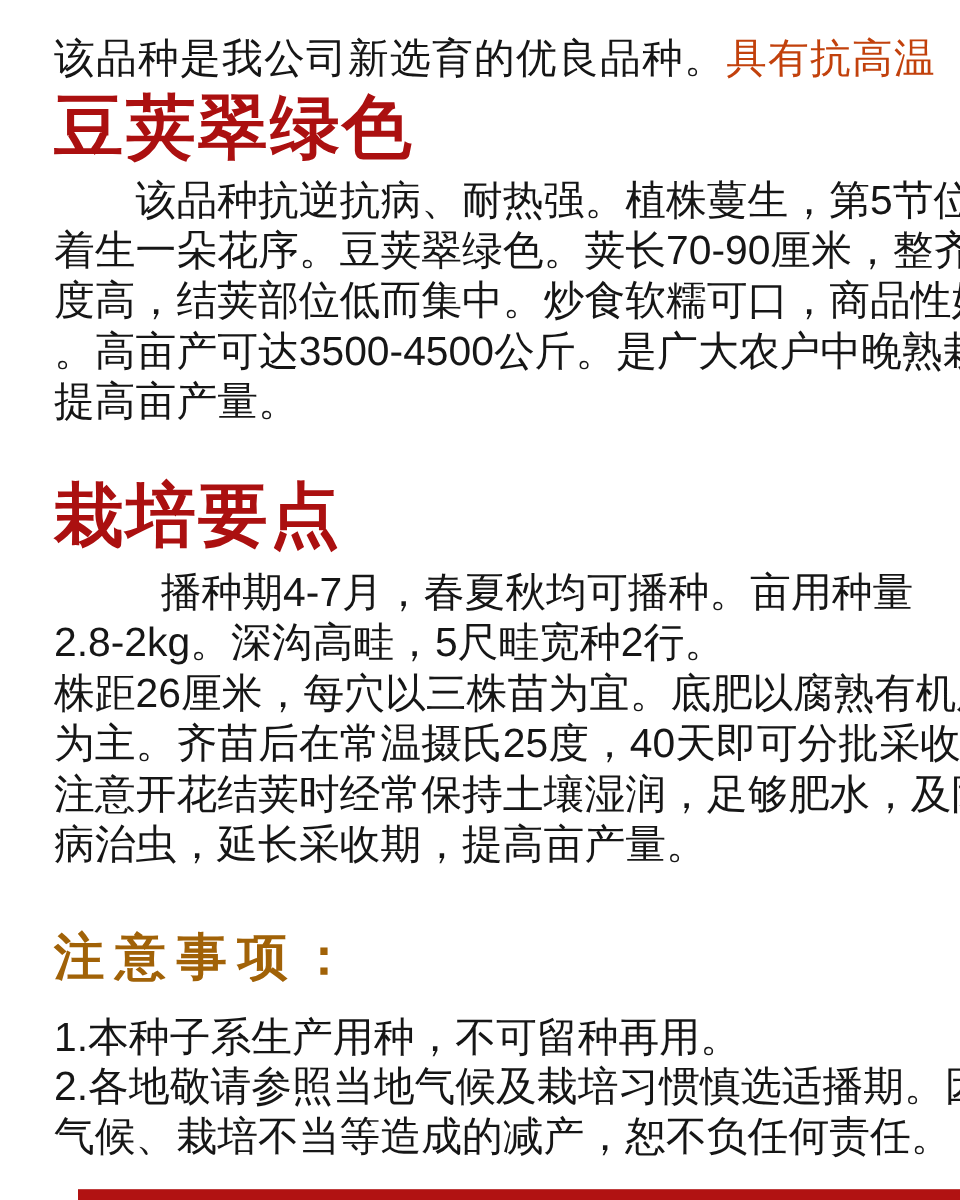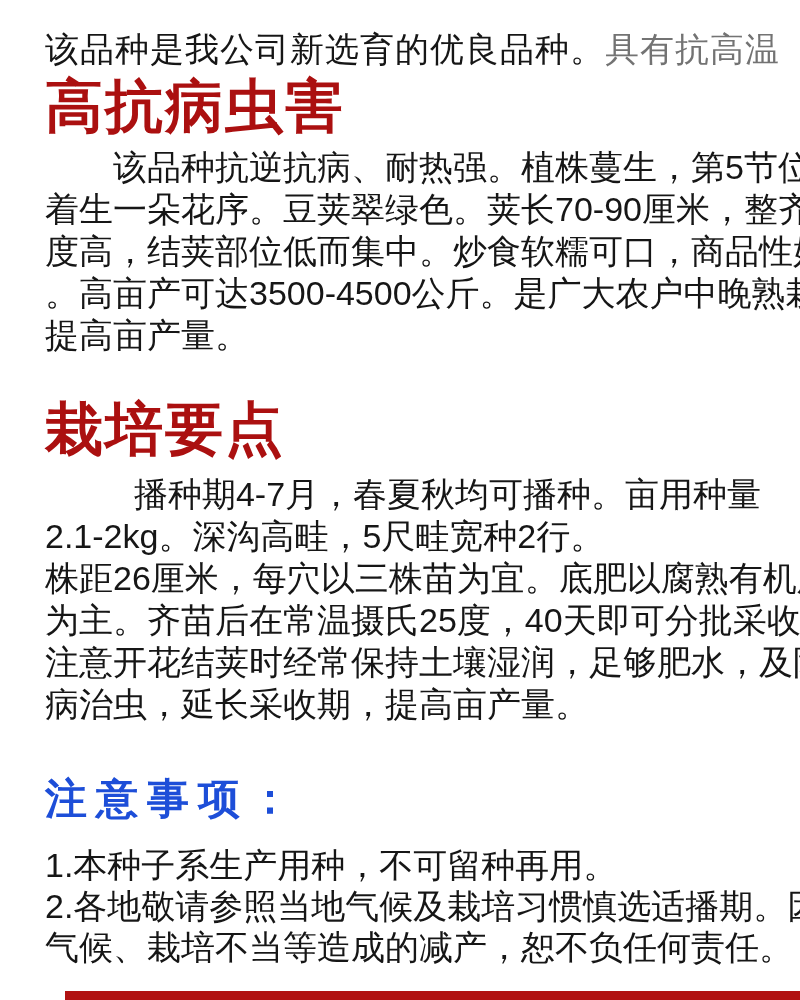--- a/index.html
+++ b/index.html
@@ -19,38 +19,38 @@
   .content {
     padding: 26px 18px 0 45px;
   }
   .intro-line {
     font-size: 34px;
     line-height: 47px;
     letter-spacing: 1px;
     white-space: nowrap;
   }
   .red-text {
-    color: #737373;
+    color: #c2410c;
     margin-top: 40px;
   }
   .section-heading {
     font-family: "Liberation Serif", "DejaVu Serif", serif;
     font-weight: bold;
     color: #ab1010;
     font-size: 58px;
     line-height: 60px;
     letter-spacing: 2px;
     margin: 0;
   }
   .h-features { margin-top: 4px; }
   .h-cultivation { margin-top: 44px; }
   .notes-heading {
     font-family: "Liberation Serif", "DejaVu Serif", serif;
     font-weight: bold;
-    color: #1d4ed8;
+    color: #a16207;
     font-size: 42px;
     line-height: 44px;
     letter-spacing: 9px;
     margin-top: 52px;
   }
   .body-line {
     font-size: 34px;
     line-height: 42px;
     white-space: nowrap;
   }
@@ -69,35 +69,35 @@
   }
 </style>
 </head>
 <body>
 
 <div class="page">
   <div class="content">
 
     <div class="intro-line"><span>该品种是我公司新选育的优良品种。</span><span class="red-text">具有抗高温</span></div>
 
-    <h1 class="section-heading h-features">高抗病虫害</h1>
+    <h1 class="section-heading h-features">豆荚翠绿色</h1>
 
     <div class="para">
       <div class="body-line indent-2">该品种抗逆抗病、耐热强。植株蔓生，第5节位</div>
       <div class="body-line">着生一朵花序。豆荚翠绿色。荚长70-90厘米，整齐</div>
       <div class="body-line">度高，结荚部位低而集中。炒食软糯可口，商品性好</div>
       <div class="body-line">。高亩产可达3500-4500公斤。是广大农户中晚熟栽</div>
       <div class="body-line">提高亩产量。</div>
     </div>
 
     <h1 class="section-heading h-cultivation">栽培要点</h1>
 
     <div class="para para-cultivation">
       <div class="body-line indent-2">播种期4-7月，春夏秋均可播种。亩用种量</div>
-      <div class="body-line">2.1-2kg。深沟高畦，5尺畦宽种2行。</div>
+      <div class="body-line">2.8-2kg。深沟高畦，5尺畦宽种2行。</div>
       <div class="body-line">株距26厘米，每穴以三株苗为宜。底肥以腐熟有机肥</div>
       <div class="body-line">为主。齐苗后在常温摄氏25度，40天即可分批采收，</div>
       <div class="body-line">注意开花结荚时经常保持土壤湿润，足够肥水，及防</div>
       <div class="body-line">病治虫，延长采收期，提高亩产量。</div>
     </div>
 
     <div class="notes-heading">注意事项：</div>
 
     <div class="notes-list">
       <div class="body-line">1.本种子系生产用种，不可留种再用。</div>

